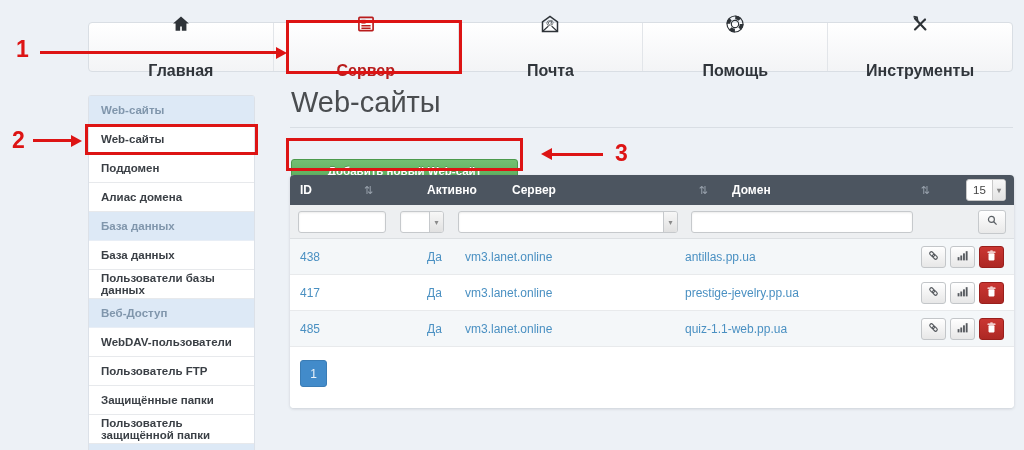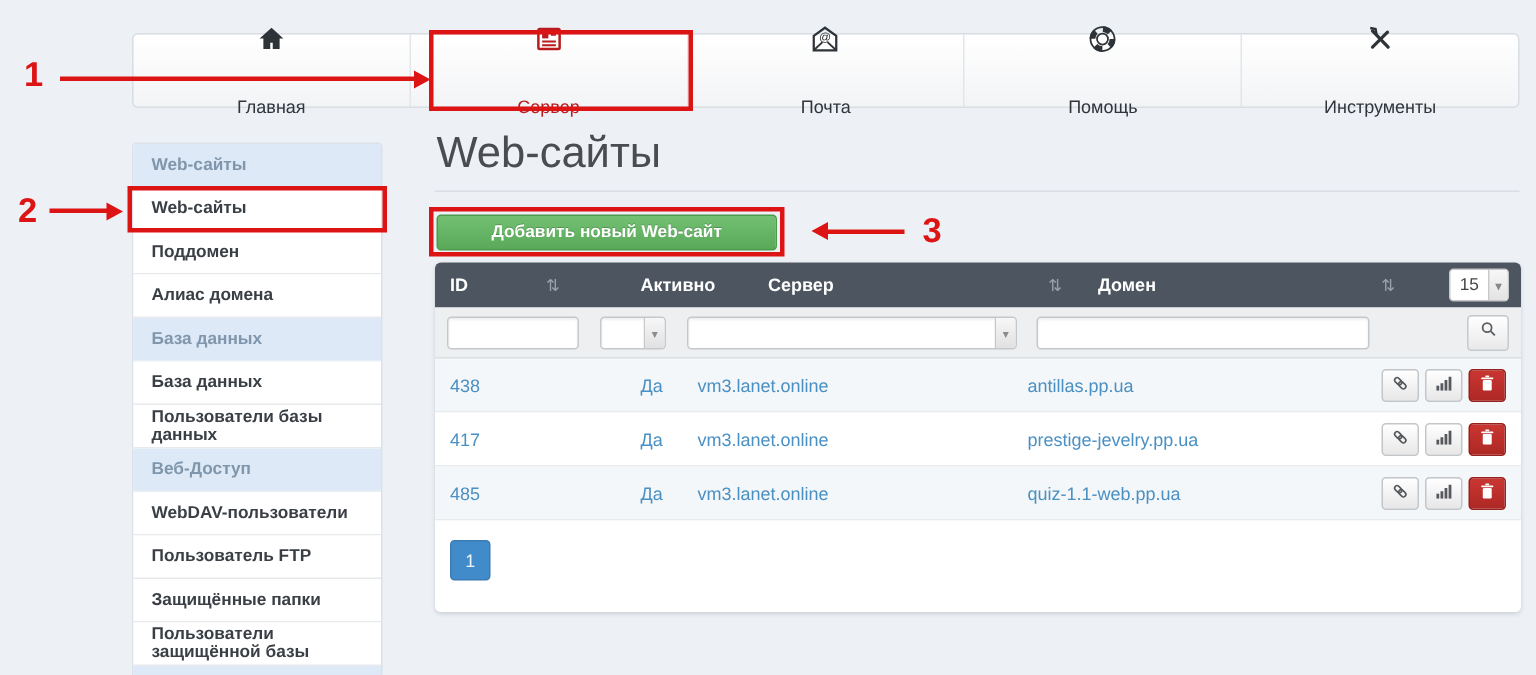--- a/index.html
+++ b/index.html
@@ -16,21 +16,21 @@
     position:absolute; left:88px; top:22px; width:925px; height:50px;
     background: linear-gradient(#ffffff, #f3f4f6);
     border:1px solid #d9dee4; border-radius:4px;
     display:flex;
   }
   .nav-tab {
     flex:1; display:flex; flex-direction:column; align-items:center; justify-content:center;
     gap:3px; border-right:1px solid #e2e5e9; cursor:pointer;
   }
   .nav-tab:last-child { border-right:none; }
-  .nav-tab .nav-label { font-size:12px; font-weight:normal; color:#30353b;margin-top:25px; }
+  .nav-tab .nav-label { font-size:16px; font-weight:bold; color:#30353b;margin-top:25px; }
   .nav-tab.active .nav-label { color:#b91c1c; }
   .nav-ic { width:22px; height:20px; display:flex; align-items:center; justify-content:center; }
   .nav-ic svg { width:20px; height:20px; }
 
   
   .sidebar {
     position:absolute; left:88px; top:95px; width:167px;
     background:#fff; border:1px solid #dce1e8; border-radius:3px;
   }
   .side-header {
@@ -44,21 +44,21 @@
   }
 
   
   .page-title {
     position:absolute; left:291px; top:86px;
     font-size:29px; font-weight:normal; color:#4a4d50;
   }
   .title-rule { position:absolute; left:290px; top:127px; width:723px; border-top:1px solid #d9dee4; }
 
   .add-button {
-    position:absolute; left:291px; top:143px; width:227px; height:24px;
+    position:absolute; left:291px; top:159px; width:227px; height:24px;
     background: linear-gradient(#73c073, #59a959);
     border:1px solid #4c9a4c; border-radius:3px;
     color:#fff; font-size:11.5px; font-weight:bold;
     display:flex; align-items:center; justify-content:center; cursor:pointer;
     text-shadow: 0 -1px 0 rgba(0,0,0,.2);
   }
 
   
   .table-card {
     position:absolute; left:290px; top:175px; width:724px; height:233px;
@@ -207,21 +207,21 @@
   <div class="side-item">Web-сайты</div>
   <div class="side-item">Поддомен</div>
   <div class="side-item">Алиас домена</div>
   <div class="side-header">База данных</div>
   <div class="side-item">База данных</div>
   <div class="side-item">Пользователи базы данных</div>
   <div class="side-header">Веб-Доступ</div>
   <div class="side-item">WebDAV-пользователи</div>
   <div class="side-item">Пользователь FTP</div>
   <div class="side-item">Защищённые папки</div>
-  <div class="side-item">Пользователи защищённой базы</div>
+  <div class="side-item">Пользователь защищённой папки</div>
   <div class="side-header"></div>
 </div>
 
 <h1 class="page-title">Web-сайты</h1>
 <div class="title-rule"></div>
 
 <div class="add-button">Добавить новый Web-сайт</div>
 
 <div class="table-card">
 

